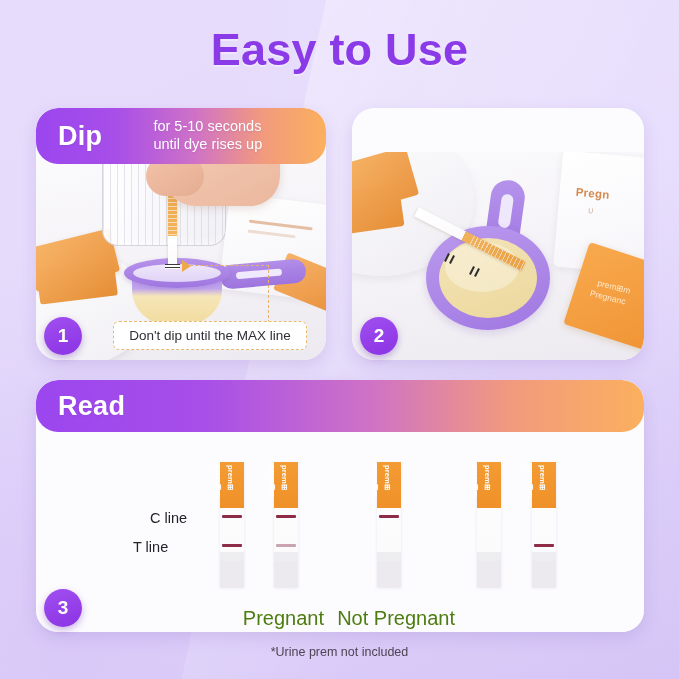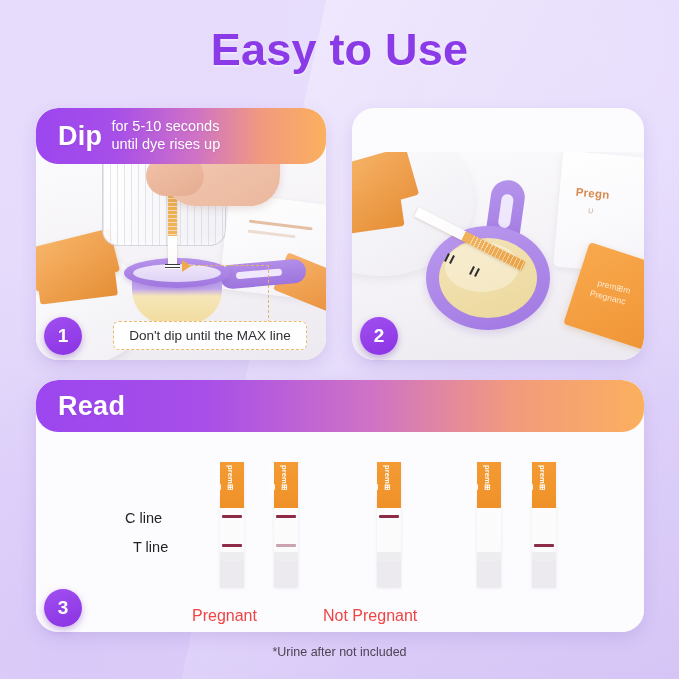--- a/index.html
+++ b/index.html
@@ -40,20 +40,21 @@
   #card-wait{left:352px;top:108px;width:292px;height:252px;}
   #card-read{left:36px;top:380px;width:608px;height:252px;}
 
   .ribbon{
     position:absolute;left:0;top:0;height:56px;width:100%;
     border-radius:22px 22px 22px 22px;
     background:linear-gradient(90deg,#9b46ef 0%,#a84fe8 28%,#cf72c6 55%,#f29a7e 78%,#fbb05e 100%);
     display:flex;align-items:center;
     box-sizing:border-box;padding-left:22px;
     z-index:4;
+    gap:42px;
   }
   #card-read .ribbon{height:52px;}
   .ribbon .word{
     color:#ffffff;font-weight:bold;font-size:27px;letter-spacing:.3px;
     text-shadow:0 1px 2px rgba(110,60,160,.22);
     white-space:nowrap;
   }
   .ribbon .sub{
     color:#ffffff;font-size:14.5px;line-height:1.22;margin-left:9px;
     text-shadow:0 1px 2px rgba(110,60,160,.18);
@@ -181,21 +182,21 @@
   .strip .cap span{position:absolute;font-size:7.6px;color:#ffffff;letter-spacing:.1px;
       transform:rotate(90deg);transform-origin:left top;white-space:nowrap;font-weight:bold;}
   .strip .cap span.a{left:3px;top:3px;}
   .strip .cap span.b{left:15px;top:3px;}
   .strip .line{position:absolute;left:2px;width:20px;height:3.4px;border-radius:1px;}
   .line.dark{background:#8e2b46;}
   .line.faint{background:#c9a3b0;}
   .strip .shade{position:absolute;left:0;bottom:0;width:100%;height:26px;background:#eceaee;}
 
   .rowlabel{position:absolute;font-size:14.5px;color:#232327;}
-  .caption{position:absolute;font-size:16px;color:#ef4444;text-align:left;}
+  .caption{position:absolute;font-size:20px;color:#4d7c0f;text-align:right;}
   .footnote{position:absolute;left:0;top:645px;width:679px;text-align:center;
       font-size:12.5px;color:#4d4352;}
 </style>
 </head>
 <body>
 
 <div class="page">
   <div class="sheen"></div>
 
   <div class="title">Easy to Use</div>
@@ -263,21 +264,21 @@
   </div>
 
   <div class="badge" id="badge-2">2</div>
 
   <div class="card" id="card-read">
     <div class="ribbon">
       <div class="word">Read</div>
     </div>
     <div class="read-body">
 
-      <div class="rowlabel" style="left:89px;top:72px;">C line</div>
+      <div class="rowlabel" style="left:114px;top:72px;">C line</div>
       <div class="rowlabel" style="left:97px;top:101px;">T line</div>
 
       <div class="strip" style="left:184px;top:24px;">
         <div class="cap">
           <span class="a">prem⊞m</span>
           <span class="b">prem⊞</span>
         </div>
         <div class="line dark" style="top:53px;"></div>
         <div class="line dark" style="top:82px;"></div>
         <div class="shade"></div>
@@ -321,14 +322,14 @@
         </div>
         <div class="line dark" style="top:82px;"></div>
         <div class="shade"></div>
       </div>
 
     </div>
   </div>
 
   <div class="badge" id="badge-3">3</div>
 
-  <div class="footnote">*Urine after not included</div>
+  <div class="footnote">*Urine prem not included</div>
 </div>
 
 </body></html>

